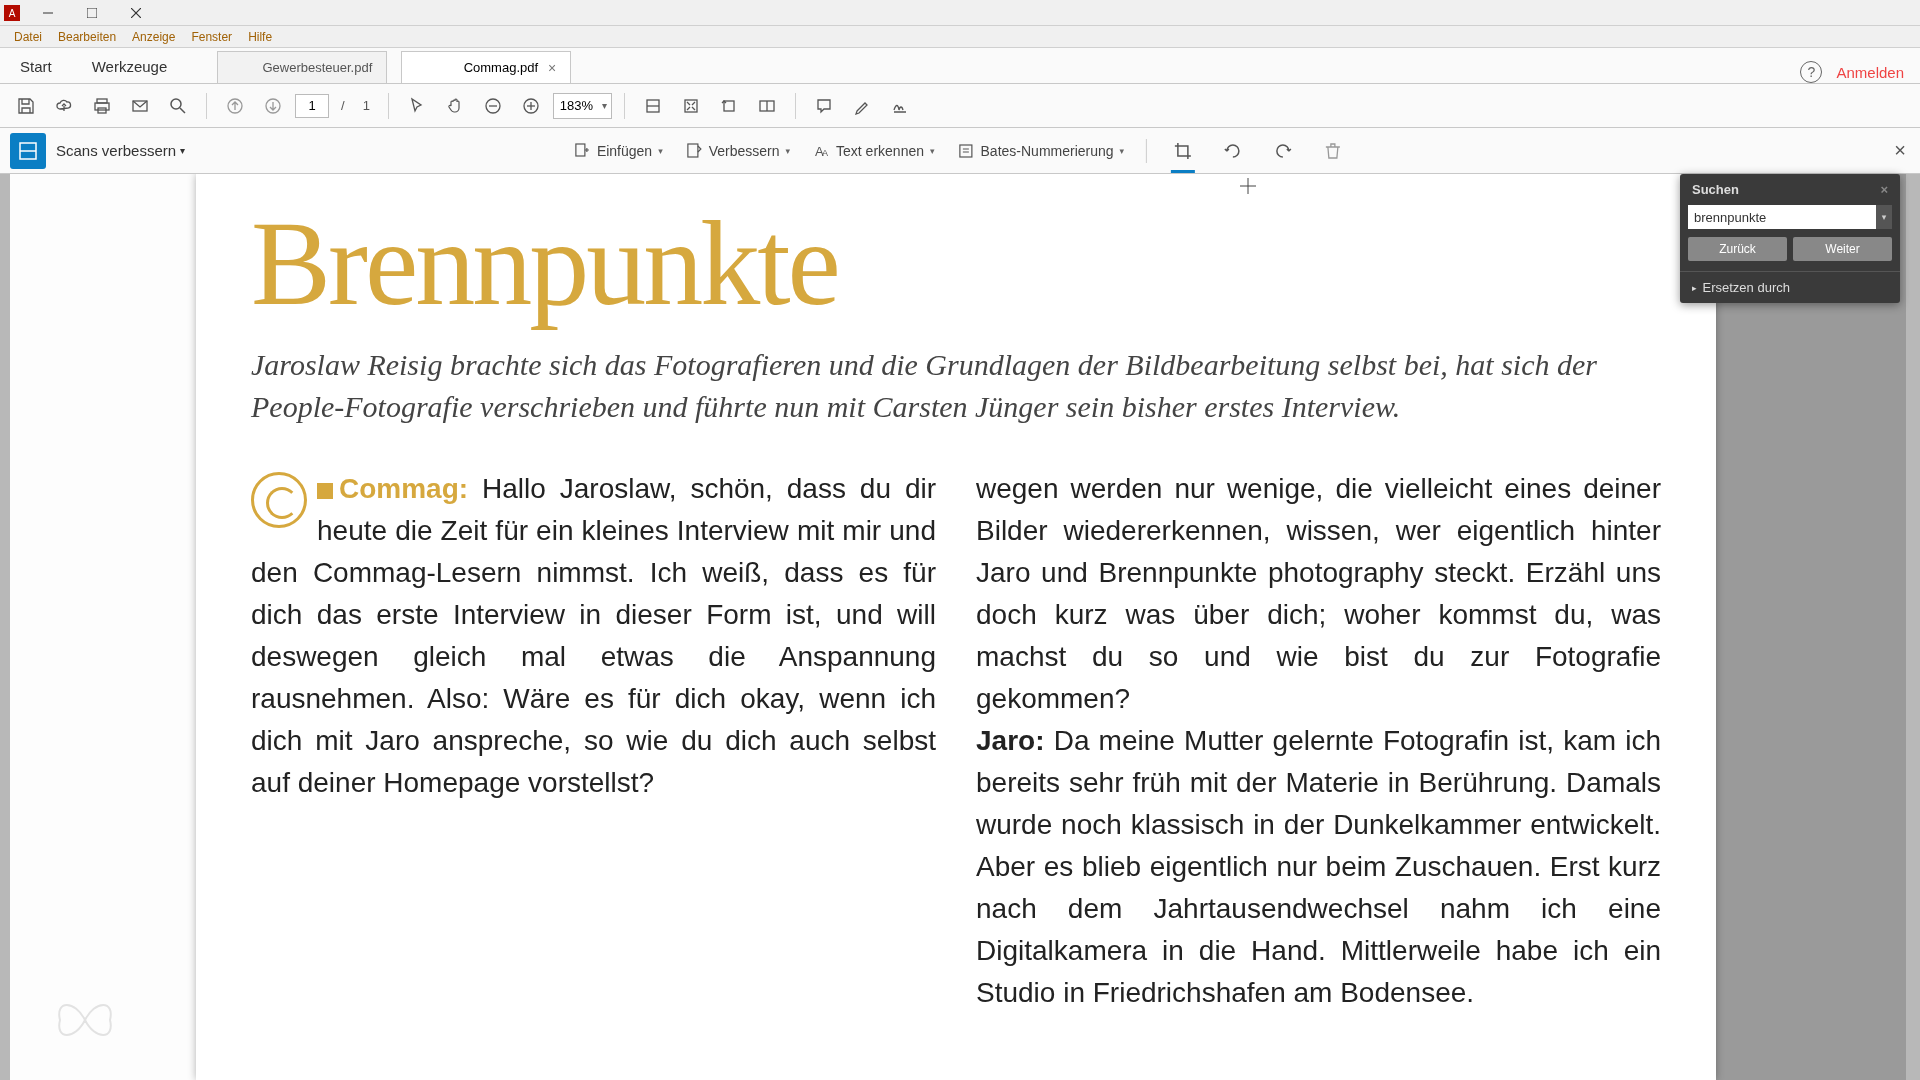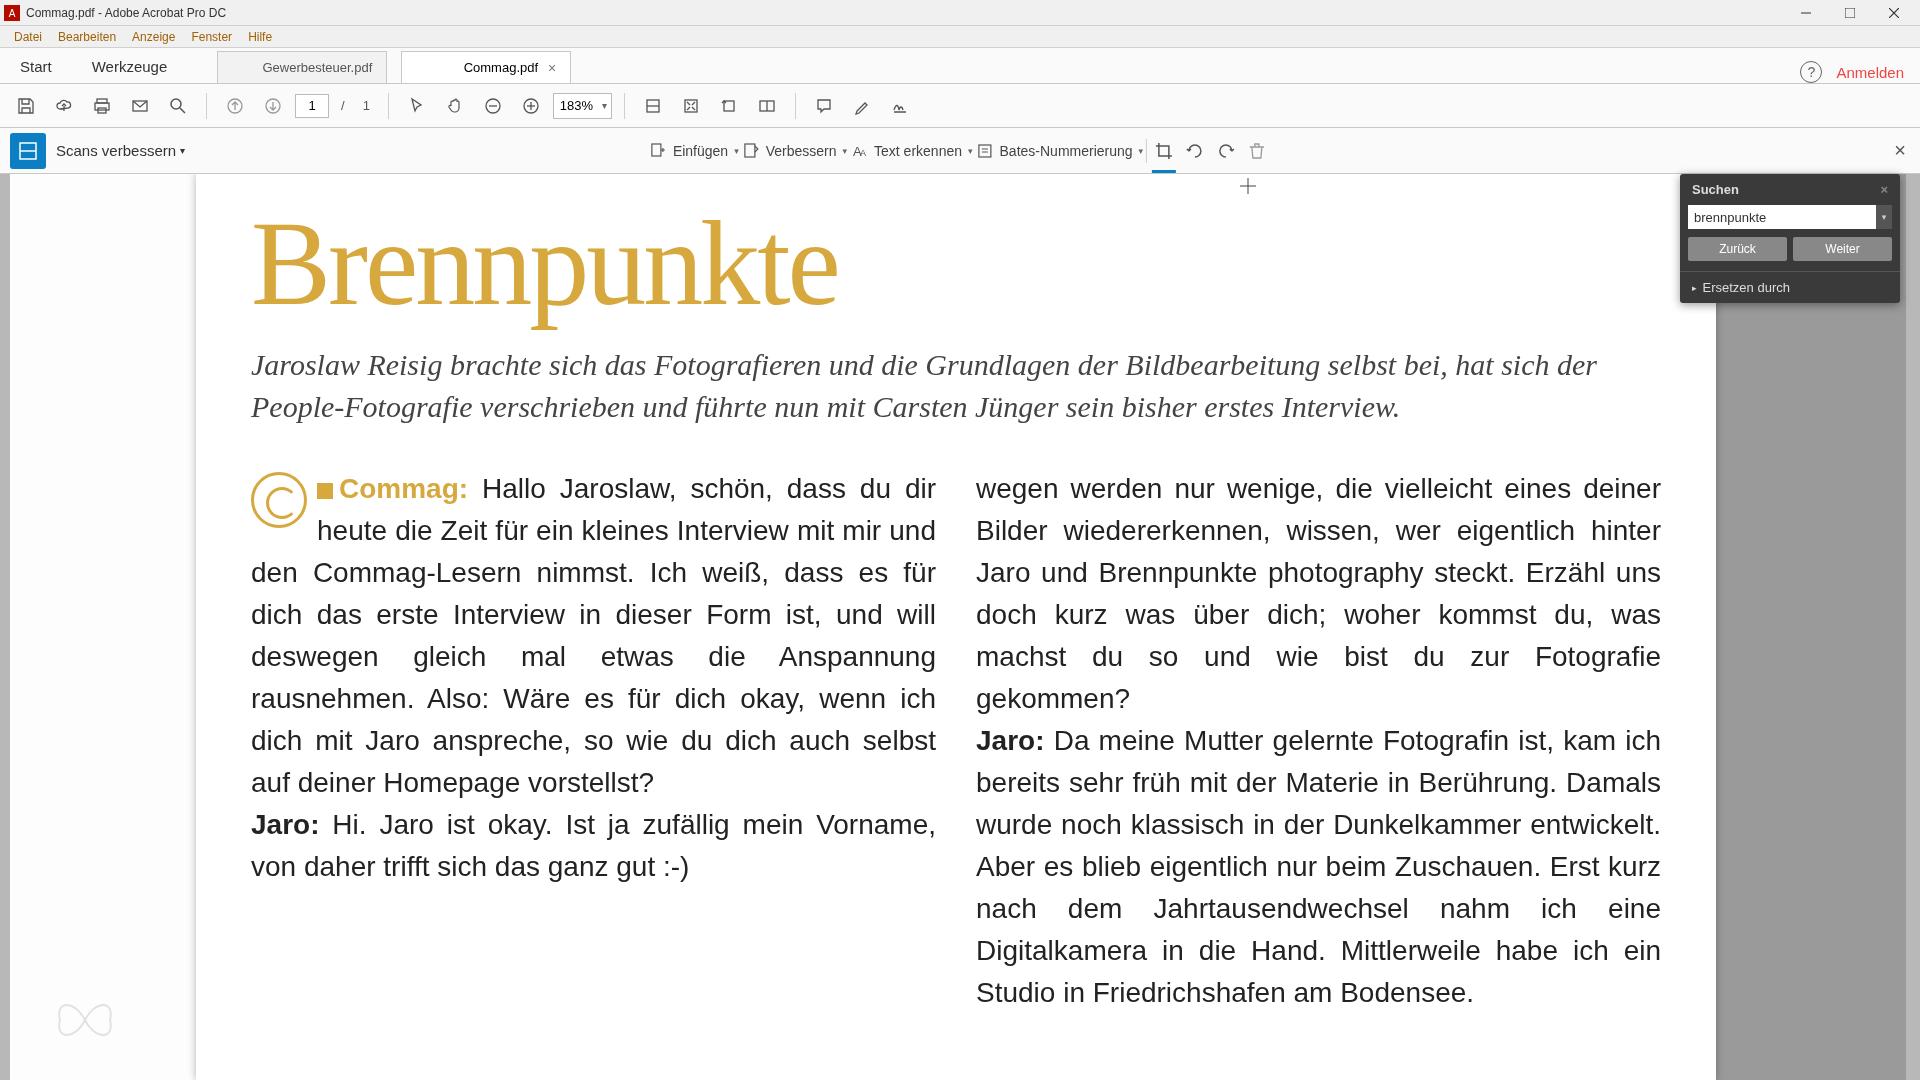--- a/index.html
+++ b/index.html
@@ -33,21 +33,21 @@
 .toolbar .tb-sep { width: 1px; height: 26px; background: #d0d0d0; margin: 0 6px; }
 .toolbar .page-input { width: 34px; height: 24px; border: 1px solid #bbb; text-align: center; font-size: 13px; }
 .toolbar .page-total { font-size: 13px; color: #555; margin: 0 6px; }
 .toolbar .zoom-select { height: 26px; border: 1px solid #bbb; font-size: 13px; padding: 0 18px 0 6px; background: #fff; position: relative; display: flex; align-items: center; }
 .toolbar .zoom-select::after { content: "▾"; position: absolute; right: 4px; font-size: 10px; color: #666; }
 
 
 .toolbar2 { height: 46px; background: #fafafa; border-bottom: 1px solid #c8c8c8; display: flex; align-items: center; padding: 0 10px; position: relative; }
 .toolbar2 .left-blue { width: 36px; height: 36px; background: #0b7ec4; border-radius: 3px; display: flex; align-items: center; justify-content: center; margin-right: 10px; }
 .toolbar2 .scans-label { font-size: 15px; color: #333; display: flex; align-items: center; gap: 4px; }
-.toolbar2 .center-tools { position: absolute; left: 50%; transform: translateX(-50%); display: flex; align-items: center; gap: 3px; justify-content: space-between; }
+.toolbar2 .center-tools { position: absolute; left: 50%; transform: translateX(-50%); display: flex; align-items: center; gap: 22px; justify-content: space-between; }
 .toolbar2 .tool-item { display: flex; align-items: center; gap: 6px; font-size: 14px; color: #444; }
 .toolbar2 .tool-item .chev { font-size: 9px; color: #666; }
 .toolbar2 .icon-wrap { width: 28px; height: 28px; display: flex; align-items: center; justify-content: center; color: #555; position: relative; }
 .toolbar2 .icon-wrap.active::after { content: ""; position: absolute; bottom: -8px; left: 2px; right: 2px; height: 3px; background: #0b7ec4; }
 .toolbar2 .close-bar { position: absolute; right: 14px; font-size: 20px; color: #555; }
 
 
 .doc-area { position: absolute; top: 174px; left: 0; right: 0; bottom: 0; background: #9a9a9a; overflow: hidden; }
 .doc-rail { position: absolute; left: 0; top: 0; bottom: 0; width: 10px; background: #b8b8b8; }
 .doc-rail-right { position: absolute; right: 0; top: 0; bottom: 0; width: 14px; background: #b8b8b8; }
@@ -85,21 +85,20 @@
 </head>
 <body>
 
 <div class="titlebar">
   <span class="app-icon">
     <svg width="16" height="16" viewBox="0 0 16 16">
         <rect width="16" height="16" fill="#b30b00"></rect>
         <text x="8" y="12" text-anchor="middle" fill="#fff" font-size="10" font-family="Arial">A</text>
       </svg>
   </span>
-  <span class="title-text">Commag.pdf - Adobe Acrobat Pro DC</span>
   <div class="win-controls">
     <div class="win-btn">
       <svg width="10" height="10" viewBox="0 0 10 10">
           <line x1="0" y1="5" x2="10" y2="5" stroke="#333" stroke-width="1"></line>
         </svg>
     </div>
     <div class="win-btn">
       <svg width="10" height="10" viewBox="0 0 10 10">
           <rect x="0" y="0" width="10" height="10" fill="none" stroke="#333" stroke-width="1"></rect>
         </svg>
@@ -336,24 +335,20 @@
   </div>
   <div class="doc-page">
     <div class="headline">Brennpunkte</div>
     <div class="intro">Jaroslaw Reisig brachte sich das Fotografieren und die Grundlagen der Bildbearbeitung selbst bei, hat sich der People-Fotografie verschrieben und führte nun mit Carsten Jünger sein bisher erstes Interview.</div>
     <div class="columns">
       <div class="col">
         <p>
           <span class="col-icon"></span>
           <span class="bullet-sq"></span><span class="label-commag">Commag:</span>
           <span>Hallo Jaroslaw, schön, dass du dir heute die Zeit für ein kleines Interview mit mir und den Commag-Lesern nimmst. Ich weiß, dass es für dich das erste Interview in dieser Form ist, und will deswegen gleich mal etwas die Anspannung rausnehmen. Also: Wäre es für dich okay, wenn ich dich mit Jaro anspreche, so wie du dich auch selbst auf deiner Homepage vorstellst?</span>
-        </p>
-        <p>
-          <span class="label-jaro">Jaro:</span>
-          <span>Hi. Jaro ist okay. Ist ja zufällig mein Vorname, von daher trifft sich das ganz gut :-)</span>
         </p>
       </div>
       <div class="col">
         <p>
           <span>wegen werden nur wenige, die vielleicht eines deiner Bilder wiedererkennen, wissen, wer eigentlich hinter Jaro und Brennpunkte photography steckt. Erzähl uns doch kurz was über dich; woher kommst du, was machst du so und wie bist du zur Fotografie gekommen?</span>
         </p>
         <p>
           <span class="label-jaro">Jaro:</span>
           <span>Da meine Mutter gelernte Fotografin ist, kam ich bereits sehr früh mit der Materie in Berührung. Damals wurde noch klassisch in der Dunkelkammer entwickelt. Aber es blieb eigentlich nur beim Zuschauen. Erst kurz nach dem Jahrtausendwechsel nahm ich eine Digitalkamera in die Hand. Mittlerweile habe ich ein Studio in Friedrichshafen am Bodensee.</span>
         </p>

